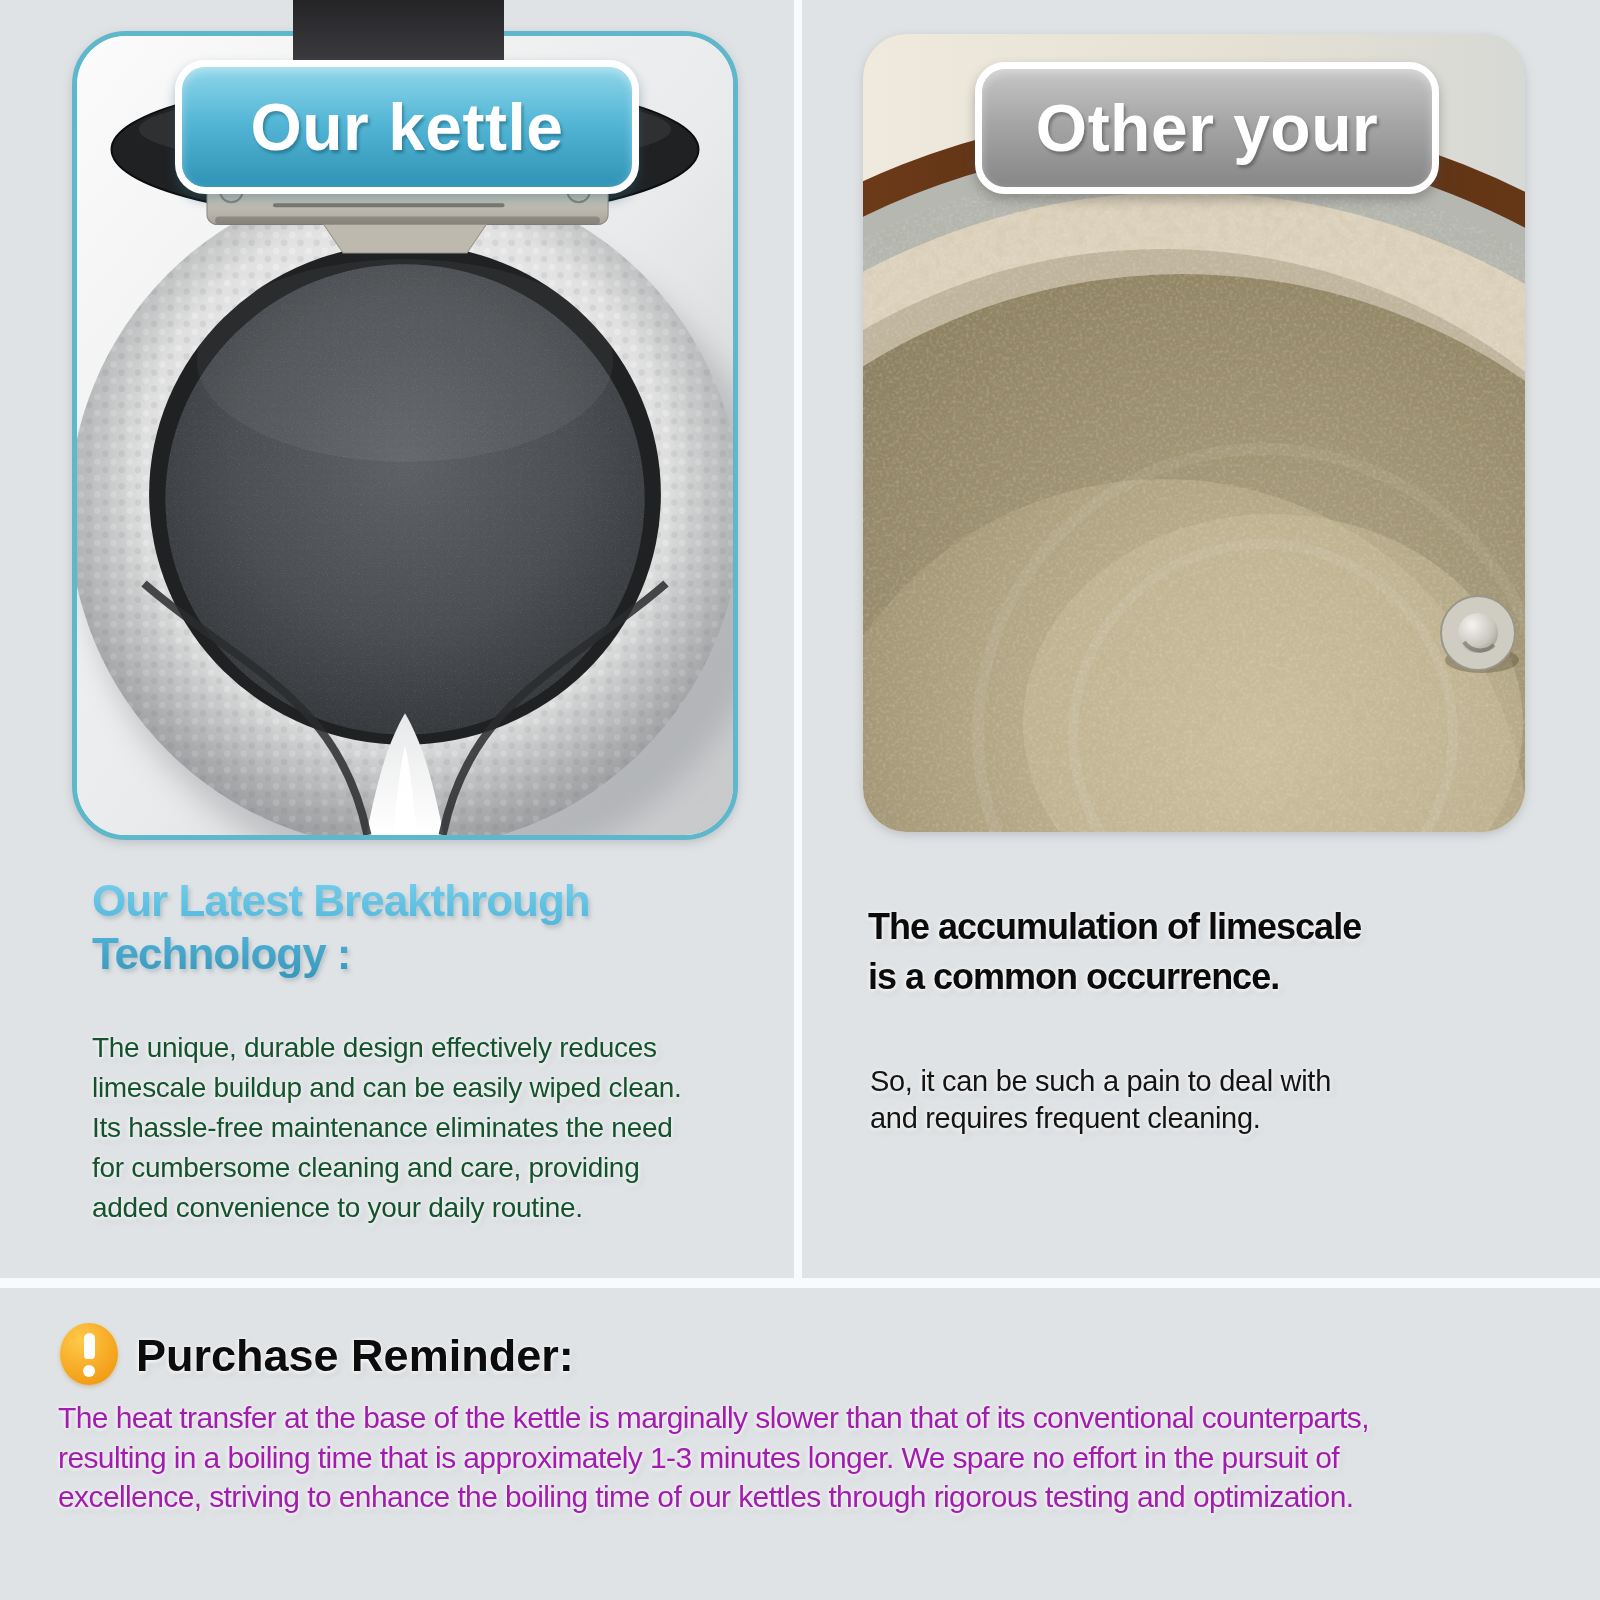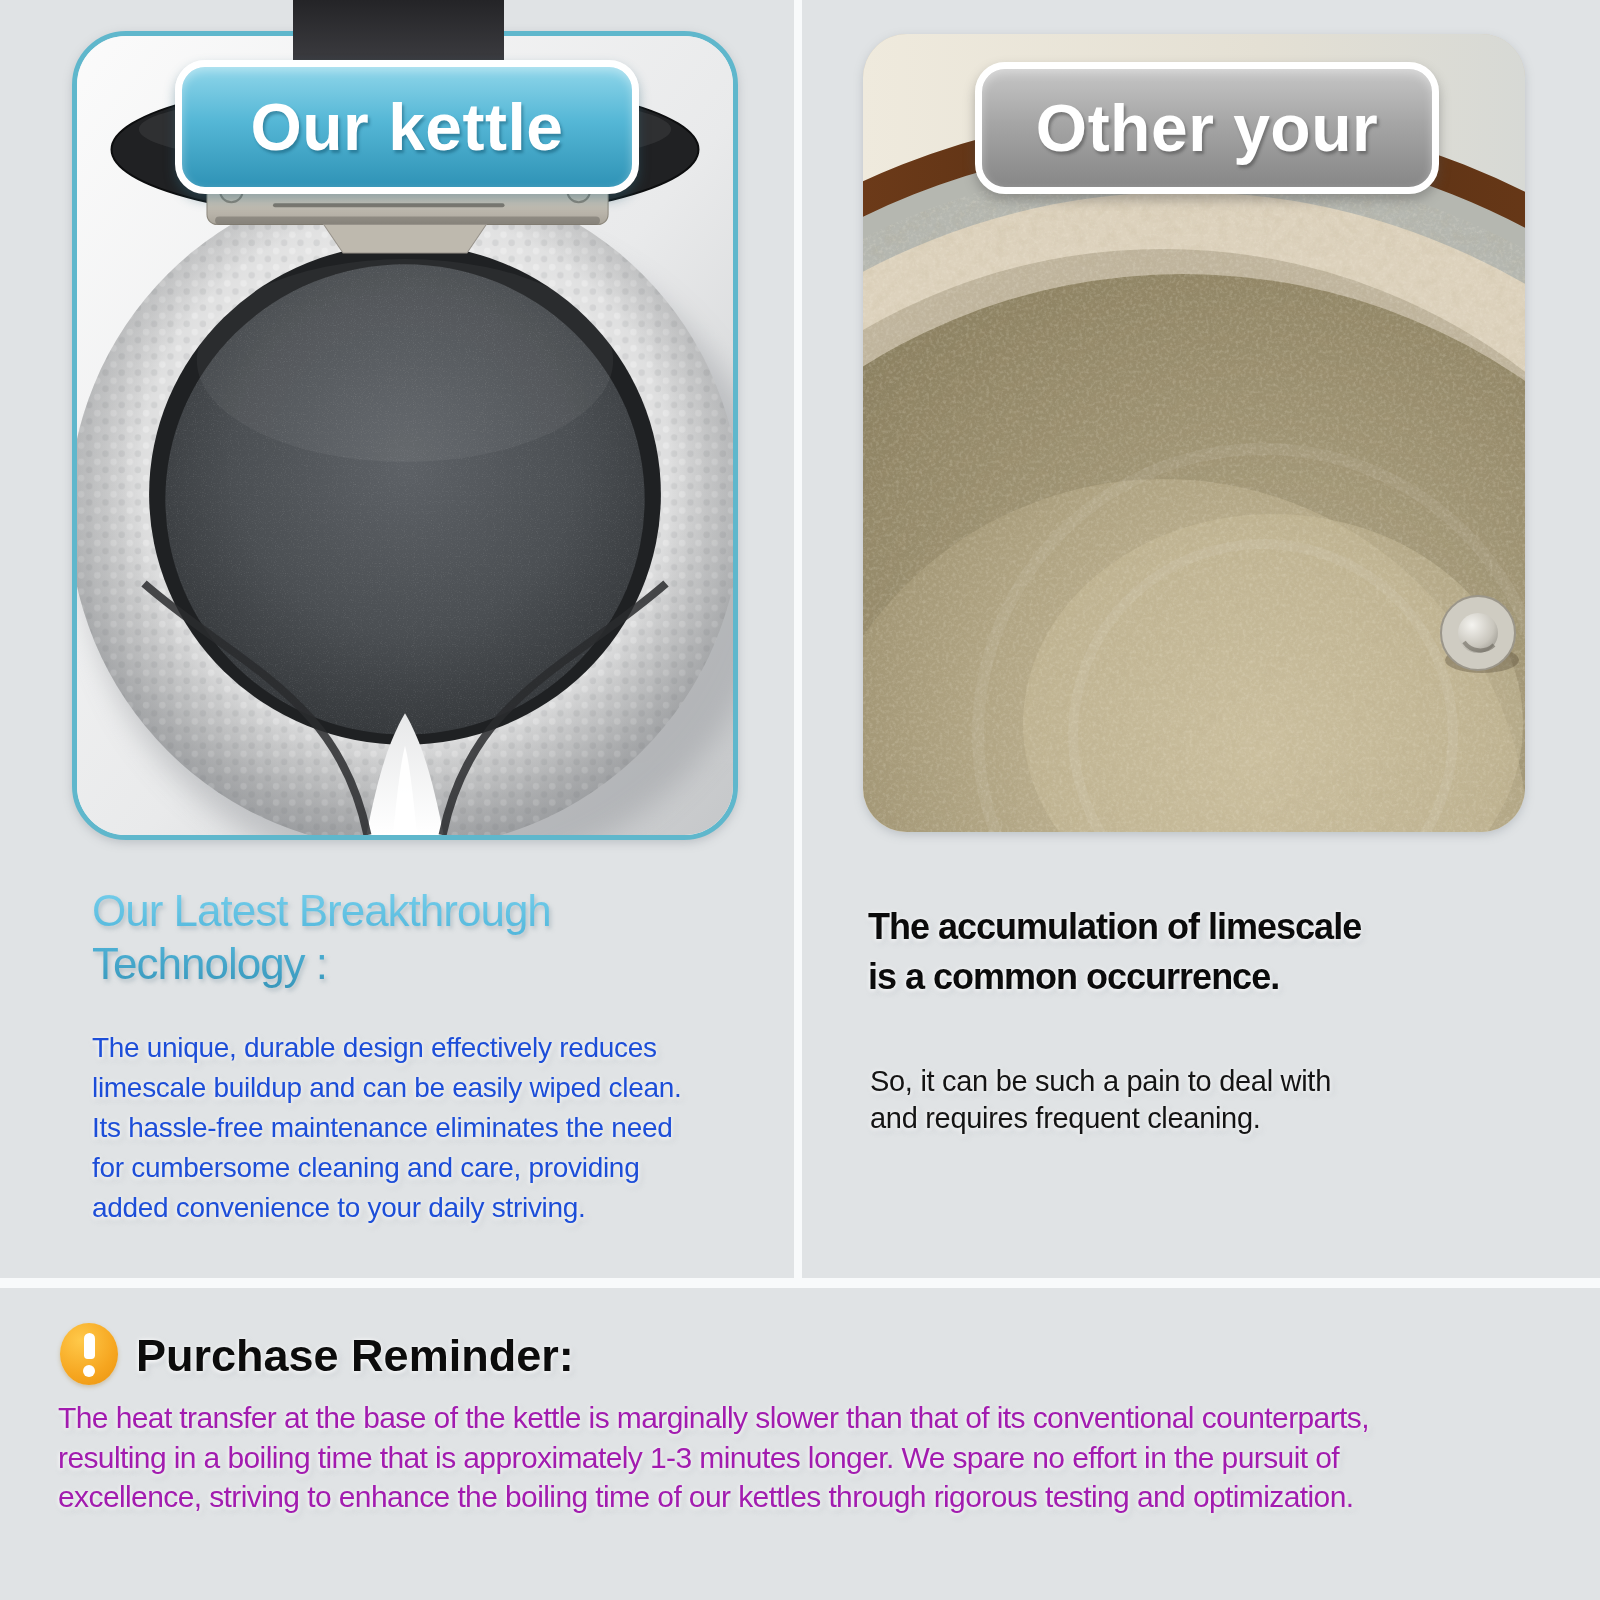--- a/index.html
+++ b/index.html
@@ -31,30 +31,30 @@
          box-shadow:0 6px 12px rgba(45,100,120,.40),inset 0 4px 10px rgba(255,255,255,.35);
          text-shadow:2px 3px 3px rgba(0,60,85,.38);}
   .badge-gray{left:975px;top:62px;width:450px;height:118px;
          background:linear-gradient(180deg,#c6c6c6 0%,#a6a6a6 45%,#878787 100%);
          box-shadow:0 6px 12px rgba(80,80,80,.40),inset 0 4px 10px rgba(255,255,255,.35);
          text-shadow:2px 3px 3px rgba(60,60,60,.45);}
 
   
   .glow{text-shadow:0 0 5px rgba(255,255,255,.95),0 2px 5px rgba(255,255,255,.85),
         2px 3px 6px rgba(155,165,172,.45);}
-  .h-left{position:absolute;left:92px;top:874px;font-weight:400;font-size:44px;line-height:53px;
+  .h-left{position:absolute;left:92px;top:874px;font-weight:700;font-size:44px;line-height:53px;
           letter-spacing:-1px;color:#46abce;
-          filter:drop-shadow(2px 3px 2px rgba(140,160,170,.5));white-space:nowrap;margin-top:10px;}
+          filter:drop-shadow(2px 3px 2px rgba(140,160,170,.5));white-space:nowrap;}
   @supports ((-webkit-background-clip:text) or (background-clip:text)){
     .h-left{background:linear-gradient(180deg,#79d0ec 0%,#55b9dd 45%,#3796ba 100%);
             -webkit-background-clip:text;background-clip:text;
             -webkit-text-fill-color:transparent;}
   }
   .body-left{position:absolute;left:92px;top:1028px;font-size:28px;line-height:40px;
-             letter-spacing:-.3px;color:#1d4ed8;white-space:nowrap;}
+             letter-spacing:-.3px;color:#14532d;white-space:nowrap;}
   .h-right{position:absolute;left:868px;top:902px;font-weight:700;font-size:36px;line-height:50px;
            letter-spacing:-1px;color:#0b0b0b;white-space:nowrap;}
   .body-right{position:absolute;left:870px;top:1020px;font-size:29px;line-height:37px;
               letter-spacing:-.3px;color:#141414;white-space:nowrap;margin-top:43px;}
 
   
   .footer-icon{position:absolute;left:60px;top:1323px;width:58px;height:62px;border-radius:50%;
         background:radial-gradient(circle at 35% 28%,#ffc94a 0%,#f6a620 60%,#ea930d 100%);
         box-shadow:0 2px 4px rgba(160,130,60,.35);z-index:2;}
   .footer-icon .bar{position:absolute;left:50%;top:10px;width:11px;height:26px;margin-left:-5.5px;
@@ -220,21 +220,21 @@
 
   <div class="h-left">
     <div>Our Latest Breakthrough</div>
     <div>Technology :</div>
   </div>
   <div class="body-left glow">
     <div>The unique, durable design effectively reduces</div>
     <div>limescale buildup and can be easily wiped clean.</div>
     <div>Its hassle-free maintenance eliminates the need</div>
     <div>for cumbersome cleaning and care, providing</div>
-    <div>added convenience to your daily striving.</div>
+    <div>added convenience to your daily routine.</div>
   </div>
 
   <div class="h-right glow">
     <div>The accumulation of limescale</div>
     <div>is a common occurrence.</div>
   </div>
   <div class="body-right glow">
     <div>So, it can be such a pain to deal with</div>
     <div>and requires frequent cleaning.</div>
   </div>

